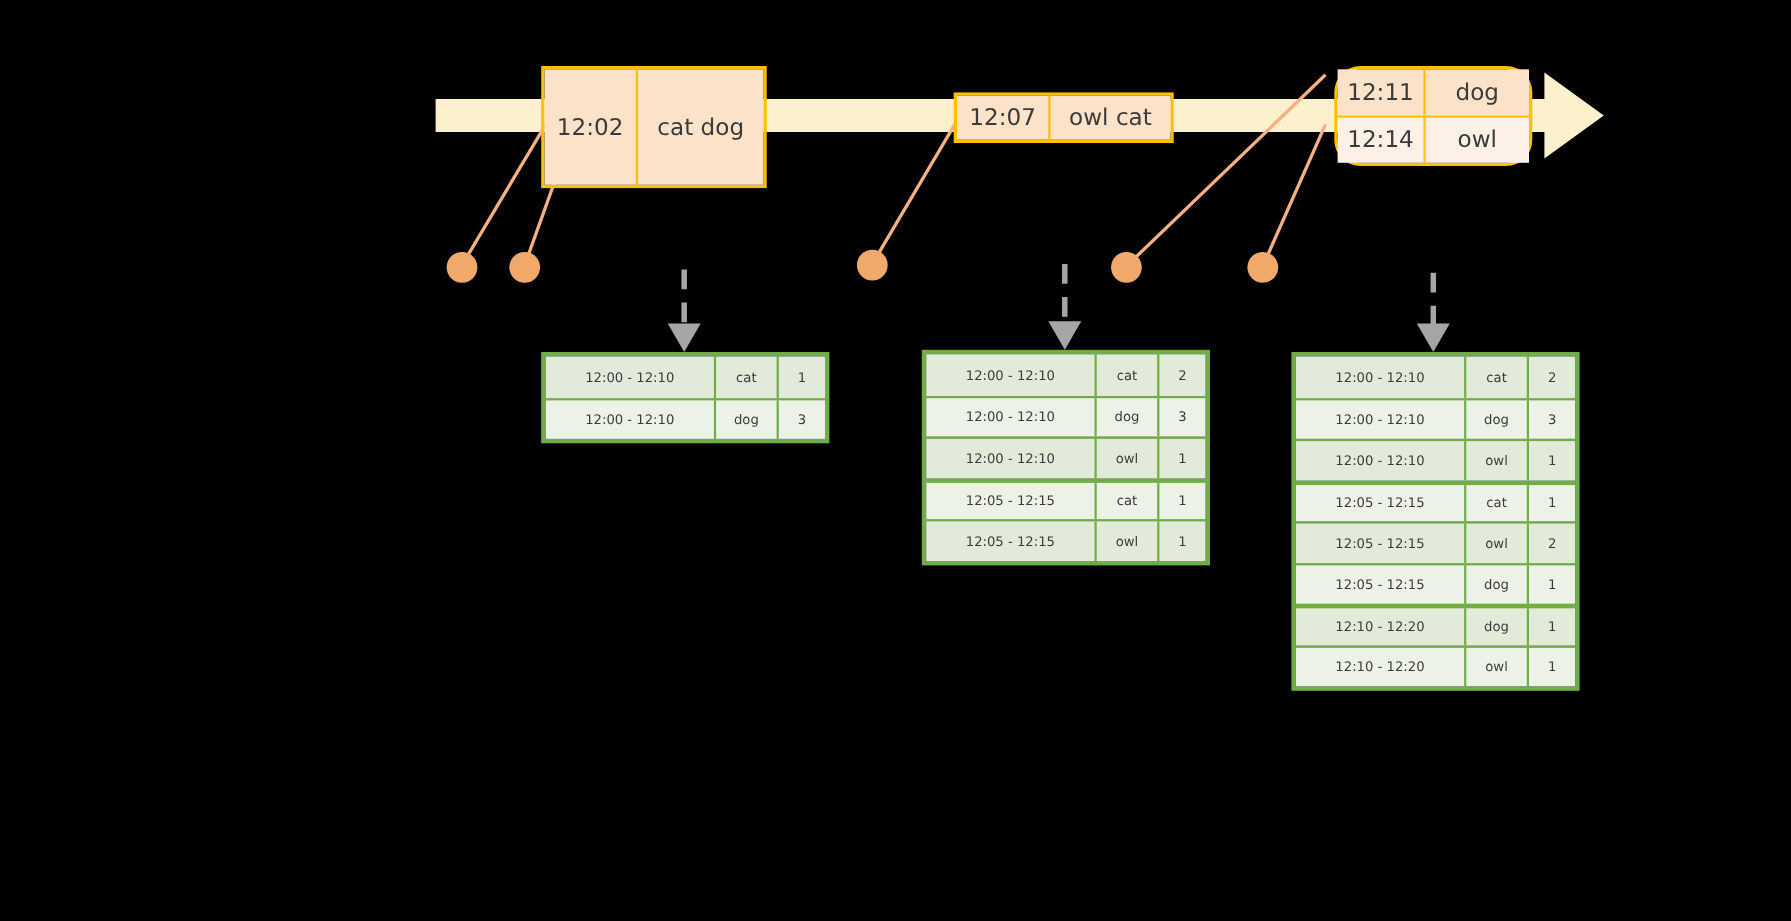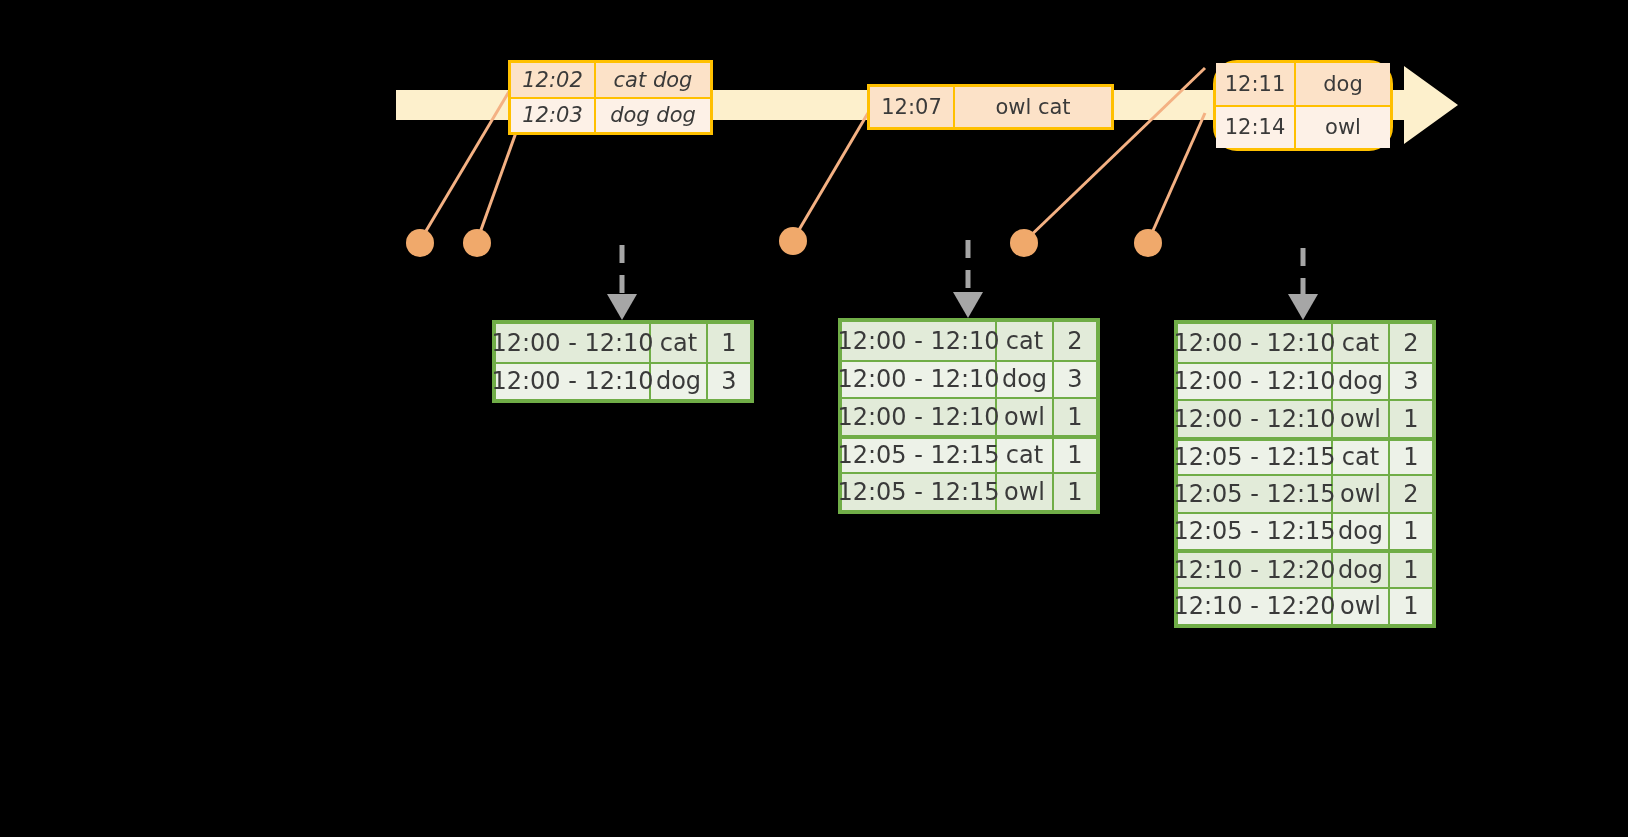--- a/index.html
+++ b/index.html
@@ -84,21 +84,21 @@
   }
   .rt-row.even { background: #E2EBD9; }
   .rt-row.odd  { background: #EDF2E8; }
   .rt-row + .rt-row { border-top: 2px solid #70AD47; }
   .rt-row.thick-top { border-top: 4px solid #70AD47; }
   .rt-cell {
     display: flex;
     align-items: center;
     justify-content: center;
     color: #3a3a3a;
-    font-size: 24px;
+    font-size: 12px;
     box-sizing: border-box;
     white-space: nowrap;
   }
   .rt-cell.c-range { flex: 0 0 auto; border-right: 2px solid #70AD47; }
   .rt-cell.c-key   { flex: 0 0 auto; border-right: 2px solid #70AD47; }
   .rt-cell.c-count { flex: 1 1 auto; }
 </style>
 </head>
 <body>
 
@@ -131,32 +131,28 @@
       <line x1="968" y1="240" x2="968" y2="298" stroke-dasharray="18,12"></line>
       <line x1="1303" y1="248" x2="1303" y2="300" stroke-dasharray="18,12"></line>
     </g>
     <g fill="#A6A6A6">
       <path d="M 607 294 L 637 294 L 622 320 Z"></path>
       <path d="M 953 292 L 983 292 L 968 318 Z"></path>
       <path d="M 1288 294 L 1318 294 L 1303 320 Z"></path>
     </g>
   </svg>
 
-  <div class="event-box" style="left:508px; top:60px; width:205px; height:75px;font-style:italic;">
+  <div class="event-box" style="left:492px; top:60px; width:205px; height:111px;">
     <div class="event-row shade-a">
       <div class="event-time" style="width:85px;">12:02</div>
       <div class="event-val">cat dog</div>
     </div>
-    <div class="event-row shade-b">
-      <div class="event-time" style="width:85px;">12:03</div>
-      <div class="event-val">dog dog</div>
-    </div>
   </div>
 
-  <div class="event-box" style="left:867px; top:84px; width:247px; height:46px;">
+  <div class="event-box" style="left:867px; top:84px; width:200px; height:46px;">
     <div class="event-row shade-a">
       <div class="event-time" style="width:85px;">12:07</div>
       <div class="event-val">owl cat</div>
     </div>
   </div>
 
   <div class="event-box" style="left:1213px; top:60px; width:180px; height:91px;border-radius:24px;">
     <div class="event-row shade-a">
       <div class="event-time" style="width:80px;">12:11</div>
       <div class="event-val">dog</div>

